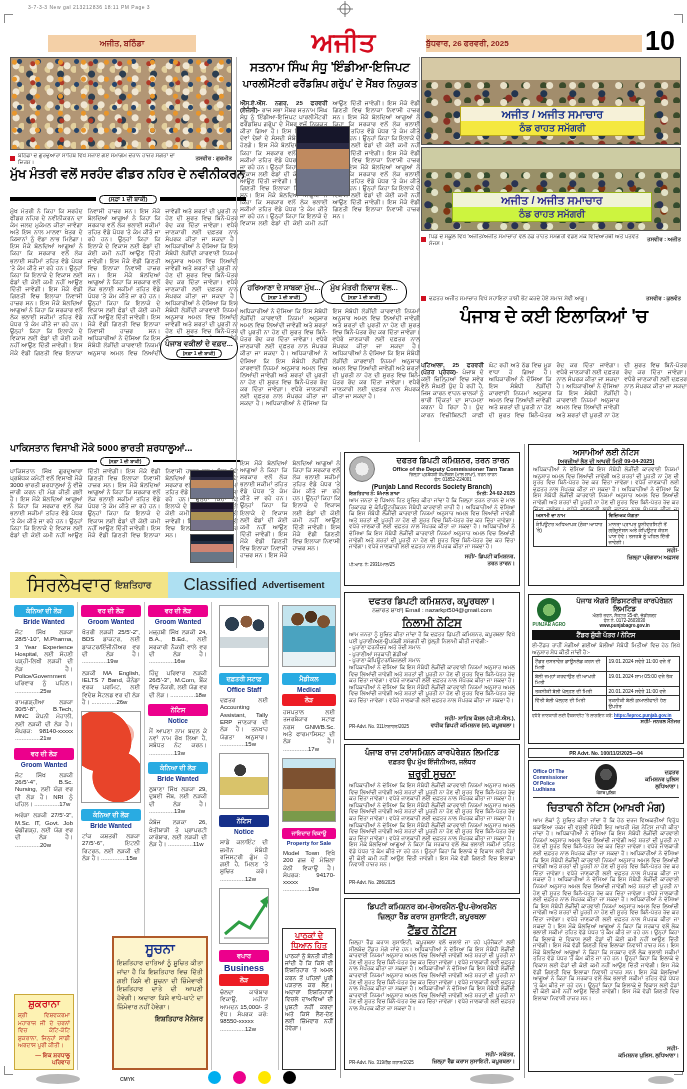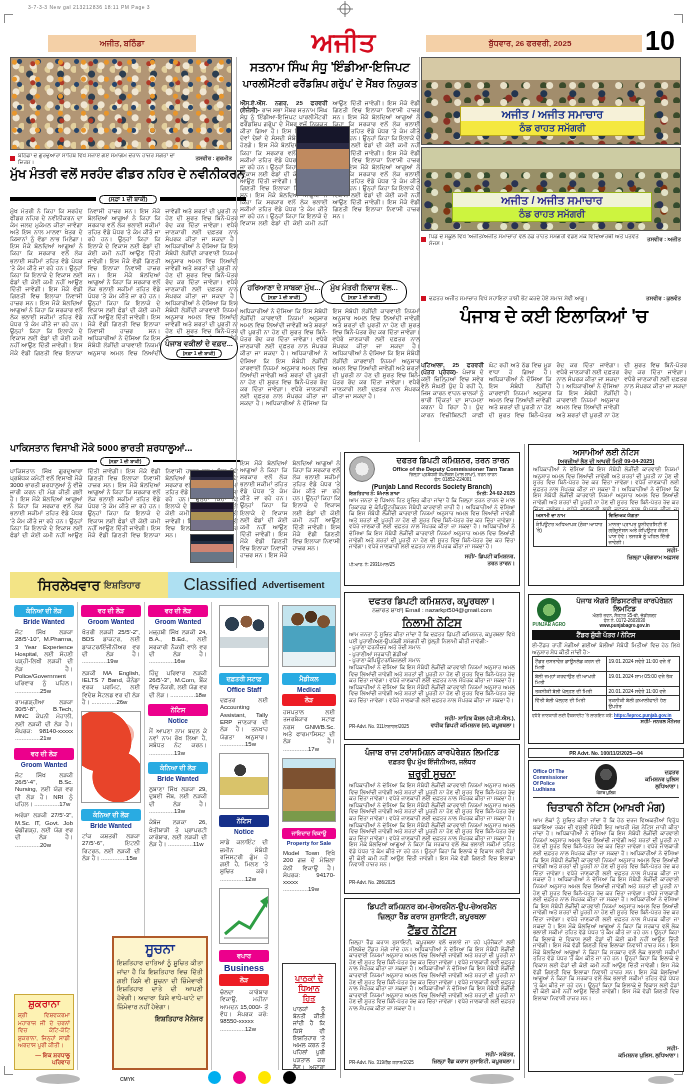--- a/index.html
+++ b/index.html
@@ -88,21 +88,21 @@
     </svg>
   <div class="cornermark" style="left:4px;top:14px;border-width:1px 0 0 1px"></div>
   <div class="cornermark" style="left:674px;top:14px;border-width:1px 1px 0 0"></div>
   <div class="cornermark" style="left:4px;top:1066px;border-width:0 0 1px 1px"></div>
   <div class="cornermark" style="left:674px;top:1066px;border-width:0 1px 1px 0"></div>
 
   <div class="abs" style="left:48px;top:35px;width:148px;height:17px;background:#f4d0a7;display:flex;align-items:center;justify-content:center">
     <span style="font-size:8px;font-weight:bold;color:#8b1a1a">ਅਜੀਤ, ਬਠਿੰਡਾ</span>
   </div>
   <div class="abs" style="left:280px;top:27px;width:127px;text-align:center;font-size:26px;font-weight:bold;color:#d40b1e">ਅਜੀਤ</div>
-  <div class="abs" style="left:426px;top:35px;width:216px;height:17px;background:#f4d0a7;display:flex;align-items:center;justify-content:center;padding-right:8px">
+  <div class="abs" style="left:426px;top:35px;width:216px;height:17px;background:#f4d0a7;display:flex;align-items:center;justify-content:flex-start;padding-right:8px">
     <span style="font-size:8px;font-weight:bold;color:#8b1a1a">ਬੁੱਧਵਾਰ, 26 ਫਰਵਰੀ, 2025</span>
   </div>
   <div class="abs" style="left:645px;top:26px;width:36px;font-size:27px;font-weight:bold;color:#000">10</div>
 
   <div class="photo ph-crowd" style="left:10px;top:57px;width:222px;height:93px"></div>
   <div class="cap" style="left:10px;top:153px;width:222px;height:11px">
     <span class="bullet"></span>
     <span>ਬਠਿੰਡਾ ਦੇ ਗੁਰਦੁਆਰਾ ਸਾਹਿਬ ਵਿਖੇ ਸਜਾਏ ਗਏ ਸਮਾਗਮ ਦੌਰਾਨ ਹਾਜ਼ਰ ਸੰਗਤਾਂ ਦਾ ਦ੍ਰਿਸ਼।</span>
     <span class="credit">ਤਸਵੀਰ : ਗੁਰਮੀਤ</span>
   </div>
@@ -235,21 +235,21 @@
       <div>ਮਾਨਤਾ ਪ੍ਰਾਪਤ ਯੂਨੀਵਰਸਿਟੀ ਤੋਂ ਗ੍ਰੈਜੂਏਸ਼ਨ ਅਤੇ ਕੰਪਿਊਟਰ ਕੋਰਸ ਪਾਸ ਹੋਵੇ। ਤਜਰਬੇ ਨੂੰ ਪਹਿਲ ਦਿੱਤੀ ਜਾਵੇਗੀ।</div>
     </div>
     <div class="signrow" style="justify-content:flex-end">
       <span style="text-align:right">ਸਹੀ/-
 ਜ਼ਿਲ੍ਹਾ ਪ੍ਰੋਗਰਾਮ ਅਫ਼ਸਰ</span>
     </div>
   </div>
 
   <div class="abs" style="left:10px;top:572px;width:330px;height:26px;display:flex">
     <div style="flex:0 0 158px;background:#f3e486;display:flex;align-items:center;justify-content:center;gap:4px">
-      <span style="font-size:14px;font-weight:bold">ਸਿਰਲੇਖਵਾਰ</span>
+      <span style="font-size:19px;font-weight:normal">ਸਿਰਲੇਖਵਾਰ</span>
       <span style="font-size:9px;font-weight:bold;color:#333">ਇਸ਼ਤਿਹਾਰ</span>
     </div>
     <div style="flex:1;background:#aee0f2;display:flex;align-items:center;justify-content:center;gap:5px">
       <span style="font-size:17px;color:#222">Classified</span>
       <span style="font-size:9px;font-weight:bold;color:#222">Advertisement</span>
     </div>
   </div>
 
   <div class="crule" style="left:77px"></div>
   <div class="crule" style="left:144px"></div>
@@ -346,21 +346,21 @@
       <div class="cat-en">Medical</div>
       <div class="cat redc">ਲੋੜ</div>
     </div>
     <div class="ad">ਹਸਪਤਾਲ ਲਈ ਤਜਰਬੇਕਾਰ ਸਟਾਫ਼ ਨਰਸ GNM/B.Sc. ਅਤੇ ਫਾਰਮਾਸਿਸਟ ਦੀ ਲੋੜ ਹੈ। ...............17w</div>
     <div class="clip clip-house" style="height:64px"></div>
     <div class="cath">
       <div class="cat magenta" style="font-size:5.5px">ਜਾਇਦਾਦ ਵਿਕਾਊ</div>
       <div class="cat-en" style="font-size:5.5px">Property for Sale</div>
     </div>
     <div class="ad">Model Town ਵਿਖੇ 200 ਗਜ਼ ਦੋ ਮੰਜ਼ਿਲਾ ਕੋਠੀ ਵਿਕਾਊ ਹੈ। ਸੰਪਰਕ: 94170-xxxxx ...............19w</div>
-    <div style="margin-top:auto;border:1px solid #333;padding:10px;overflow:hidden;height:107px;flex:0 0 auto">
+    <div style="margin-top:auto;border:1px solid #333;padding:2px;overflow:hidden;height:142px;flex:0 0 auto">
       <div style="color:#d01020;font-weight:bold;font-size:8px;text-align:center;text-decoration:underline">ਪਾਠਕਾਂ ਦੇ</div>
       <div style="color:#d01020;font-weight:bold;font-size:8px;text-align:center;text-decoration:underline">ਧਿਆਨ ਹਿਤ</div>
       <div style="font-size:5.8px;line-height:1.25;text-align:justify;margin-top:2px">ਪਾਠਕਾਂ ਨੂੰ ਬੇਨਤੀ ਕੀਤੀ ਜਾਂਦੀ ਹੈ ਕਿ ਕਿਸੇ ਵੀ ਇਸ਼ਤਿਹਾਰ 'ਤੇ ਅਮਲ ਕਰਨ ਤੋਂ ਪਹਿਲਾਂ ਪੂਰੀ ਪੜਤਾਲ ਕਰ ਲੈਣ। ਅਦਾਰਾ ਇਸ਼ਤਿਹਾਰਾਂ ਵਿਚਲੇ ਦਾਅਵਿਆਂ ਦੀ ਪੁਸ਼ਟੀ ਨਹੀਂ ਕਰਦਾ ਅਤੇ ਕਿਸੇ ਲੈਣ-ਦੇਣ ਲਈ ਜ਼ਿੰਮੇਵਾਰ ਨਹੀਂ ਹੋਵੇਗਾ।</div>
     </div>
   </div>
 
   <div class="abs" style="left:112px;top:936px;width:96px;height:134px;background:#fdf5cd;border:2px solid #b05a2a;padding:3px;z-index:4;overflow:hidden">
     <div style="font-size:13px;font-weight:bold;color:#16308a;text-align:center">ਸੂਚਨਾ</div>
     <div style="font-size:6.5px;line-height:1.35;text-align:justify;margin-top:2px">ਇਸ਼ਤਿਹਾਰ ਦਾਤਿਆਂ ਨੂੰ ਸੂਚਿਤ ਕੀਤਾ ਜਾਂਦਾ ਹੈ ਕਿ ਇਸ਼ਤਿਹਾਰ ਵਿਚ ਦਿੱਤੀ ਗਈ ਕਿਸੇ ਵੀ ਸੂਚਨਾ ਦੀ ਜ਼ਿੰਮੇਵਾਰੀ ਇਸ਼ਤਿਹਾਰ ਦਾਤੇ ਦੀ ਆਪਣੀ ਹੋਵੇਗੀ। ਅਦਾਰਾ ਕਿਸੇ ਵਾਧੇ-ਘਾਟੇ ਦਾ ਜ਼ਿੰਮੇਵਾਰ ਨਹੀਂ ਹੋਵੇਗਾ।</div>
     <div style="font-size:7px;font-weight:bold;text-align:right;margin-top:3px">ਇਸ਼ਤਿਹਾਰ ਮੈਨੇਜਰ</div>

